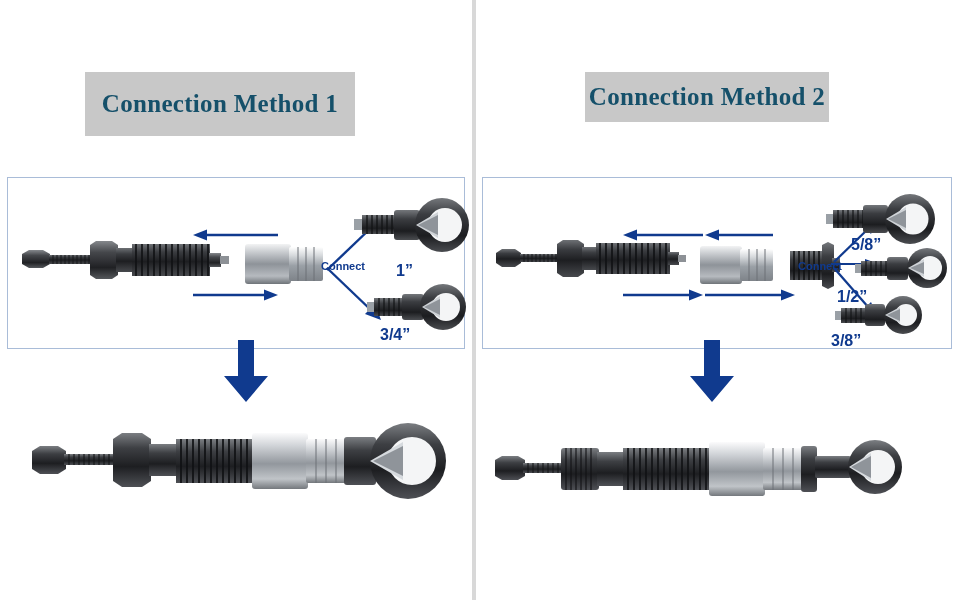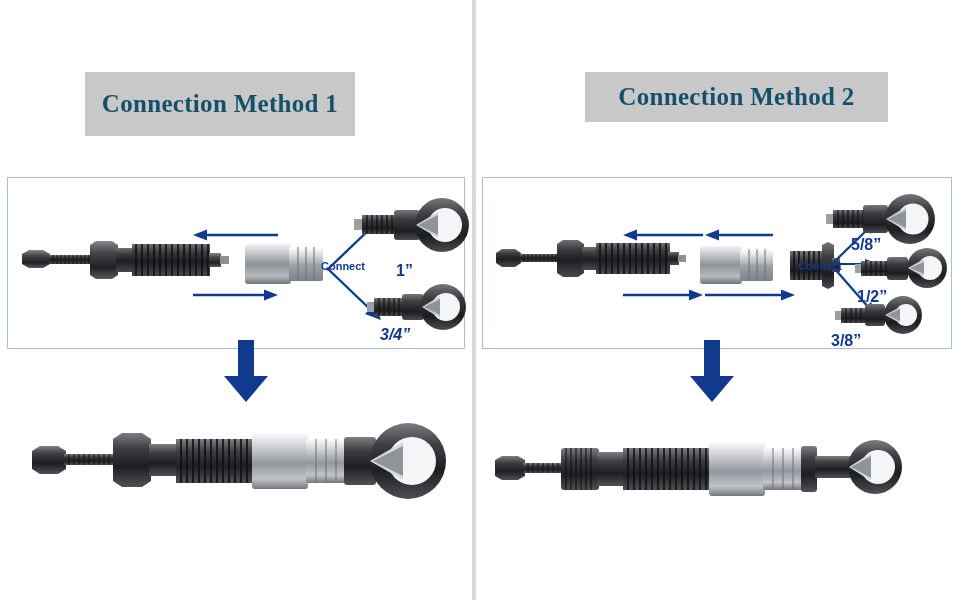--- a/index.html
+++ b/index.html
@@ -35,21 +35,21 @@
   }
   .title-box .title-text {
     font-family: "Liberation Serif", serif;
     font-weight: bold;
     font-size: 25px;
     color: #15506a;
     letter-spacing: .3px;
     white-space: nowrap;
   }
   #title-box-1 { left: 85px;  top: 72px; width: 270px; height: 64px; }
-  #title-box-2 { left: 585px; top: 72px; width: 303px; height: 50px; }
+  #title-box-2 { left: 585px; top: 72px; width: 244px; height: 50px; }
 
   
   .panel {
     position: absolute;
     border: 1px solid #a9bcd8;
     background: #ffffff;
     box-sizing: border-box;
   }
   #panel-1 { left: 7px;   top: 177px; width: 458px; height: 172px; }
   #panel-2 { left: 482px; top: 177px; width: 470px; height: 172px; }
@@ -229,21 +229,21 @@
         <line x1="26" y1="15" x2="26" y2="33"></line>
           <line x1="31" y1="15" x2="31" y2="33"></line>
         <line x1="36" y1="15" x2="36" y2="33"></line>
       </g>
       <rect x="39" y="11" width="22" height="26" rx="3" fill="url(#hdA)"></rect>
       <circle cx="80" cy="24" r="23" fill="url(#hdA)"></circle>
       <ellipse cx="83" cy="24" rx="14" ry="14" fill="#f4f5f6"></ellipse>
       <polygon points="59,24 77,13 77,35" fill="#cfd3d7"></polygon>
       <polygon points="61,24 77,16 77,32" fill="#8f949a"></polygon>
     </svg>
-    <span class="size-label" style="left:372px; top:148px;font-style:italic;">3/4”</span>
+    <span class="size-label" style="left:372px; top:148px;">3/4”</span>
 
   </div>
 </div>
 
 <svg class="down-arrow" style="left:222px; top:340px;" width="48" height="62" viewBox="0 0 48 62">
   <polygon points="16,0 32,0 32,36 46,36 24,62 2,36 16,36" fill="#103a8e"></polygon>
 </svg>
 
 <svg class="assembled" style="left:18px; top:415px;" width="450" height="100" viewBox="0 0 450 100">
   <defs>
@@ -479,21 +479,21 @@
         <line x1="25" y1="13" x2="25" y2="28"></line>
           <line x1="30" y1="13" x2="30" y2="28"></line>
         <line x1="35" y1="13" x2="35" y2="28"></line>
       </g>
       <rect x="36" y="9" width="21" height="23" rx="3" fill="url(#hdB)"></rect>
       <circle cx="76" cy="20" r="20" fill="url(#hdB)"></circle>
       <ellipse cx="79" cy="20" rx="12" ry="12" fill="#f4f5f6"></ellipse>
       <polygon points="57,20 73,11 73,29" fill="#cfd3d7"></polygon>
       <polygon points="59,20 73,14 73,26" fill="#8f949a"></polygon>
     </svg>
-    <span class="size-label" style="left:374px; top:110px;">1/2”</span>
+    <span class="size-label" style="left:354px; top:110px;">1/2”</span>
 
     <svg class="layer" style="left:348px; top:118px;" width="100" height="42" viewBox="0 0 100 42">
       <rect x="4" y="15" width="8" height="9" fill="#9aa0a6"></rect>
       <rect x="10" y="12" width="26" height="15" fill="url(#hdB)"></rect>
       <g stroke="#121315" stroke-width="1.1">
         <line x1="15" y1="12" x2="15" y2="27"></line>
           <line x1="20" y1="12" x2="20" y2="27"></line>
         <line x1="25" y1="12" x2="25" y2="27"></line>
           <line x1="30" y1="12" x2="30" y2="27"></line>
       </g>

